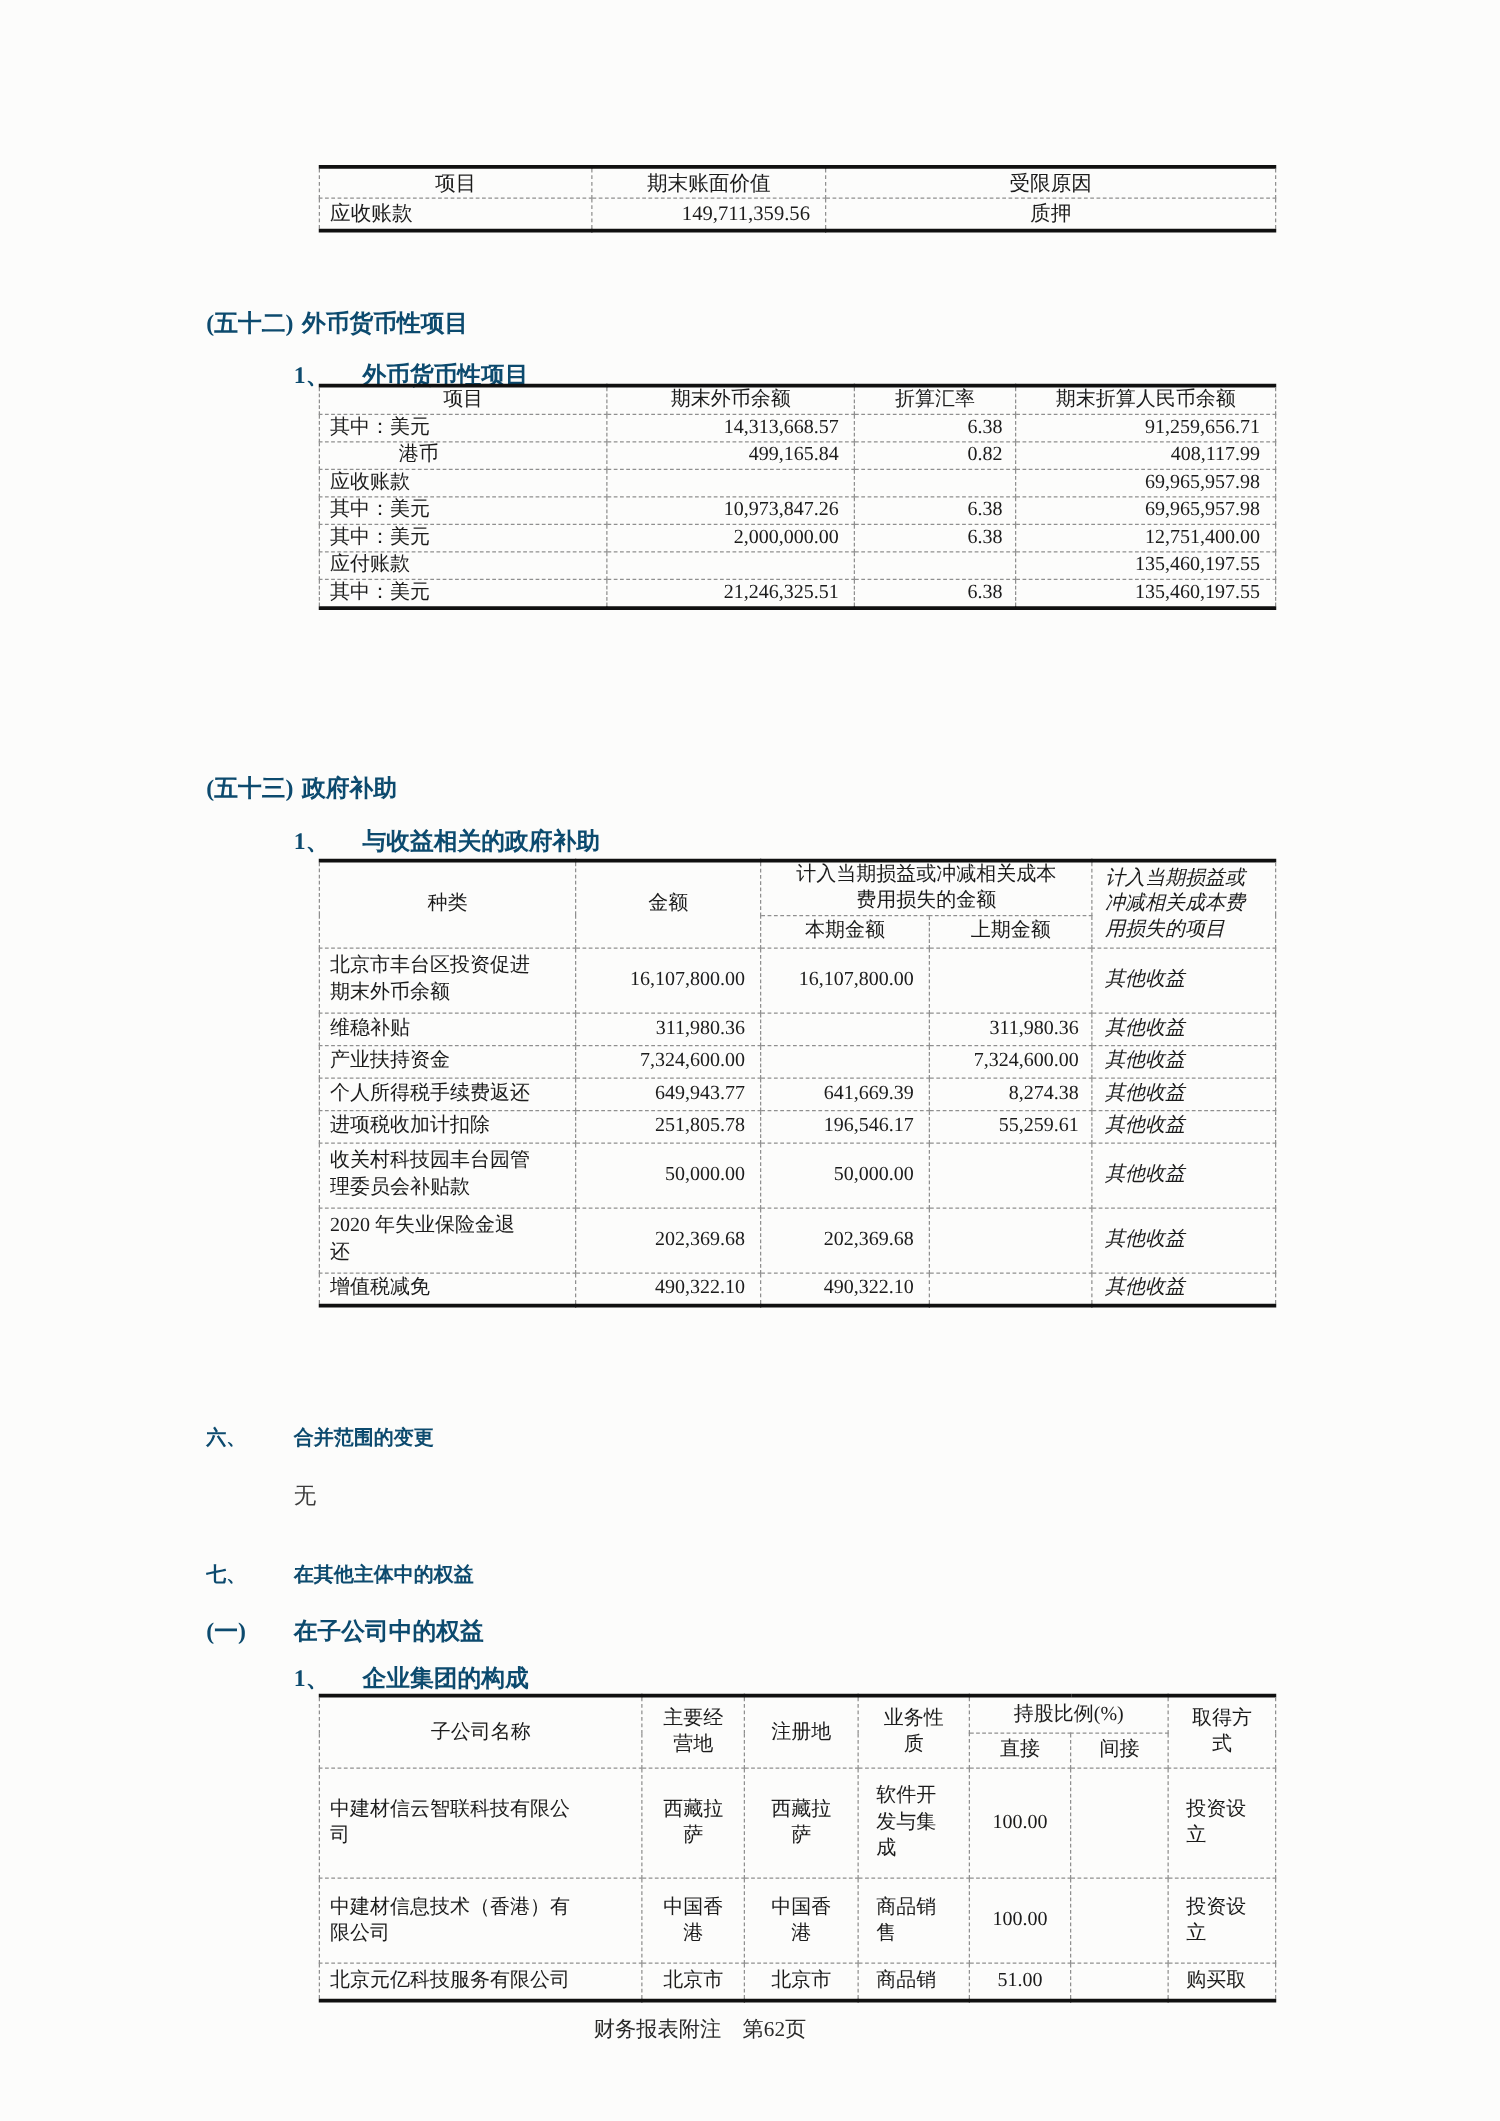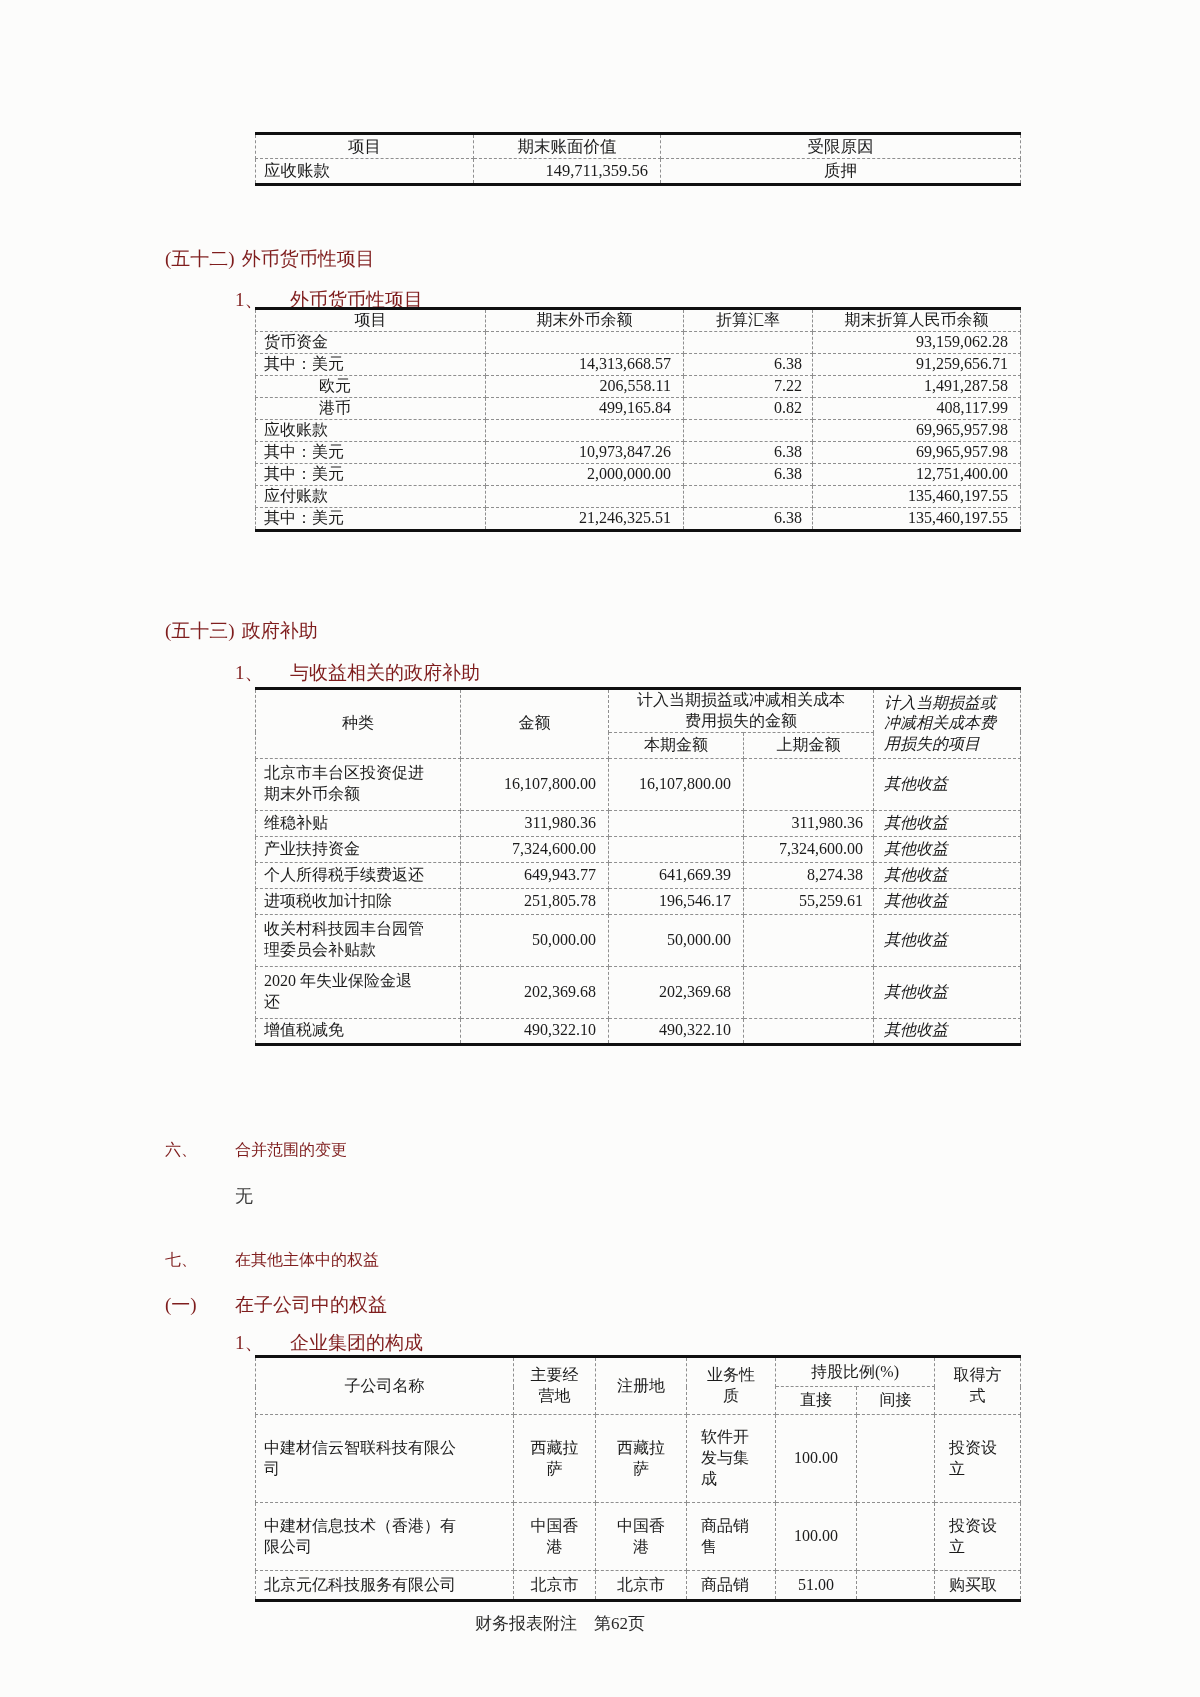--- a/index.html
+++ b/index.html
@@ -13,21 +13,21 @@
              vertical-align:middle;line-height:1.3;padding:0 4px;font-weight:normal;
              overflow:hidden;}
   .ac{text-align:center;}
   .al{text-align:left;padding-left:8px !important;}
   .al2{text-align:left;padding-left:10px !important;font-style:italic;}
   .ar{text-align:right;padding-right:12px !important;}
   .ar2{text-align:right;padding-right:10px !important;}
   .ind{text-align:left;padding-left:63px !important;}
   .plm{text-align:left;padding-left:14px !important;}
   
-  .sec{position:absolute;font-weight:normal;font-size:19px;color:#7f1d1d;white-space:nowrap;}
+  .sec{position:absolute;font-weight:bold;font-size:19px;color:#0c4a6e;white-space:nowrap;}
   .big{font-size:16px;}
   .secnum{margin-right:7px;}
   .bignum{display:inline-block;width:70px;}
   .subnum{display:inline-block;width:55px;}
   .plain-body{position:absolute;font-size:18px;color:#3d3d3d;}
   .footer{position:absolute;left:0;width:1120px;text-align:center;font-size:17px;color:#2a2a2a;}
 </style>
 </head>
 <body>
 
@@ -68,36 +68,24 @@
         <col style="width:208px">
       </colgroup>
     <tbody>
         <tr style="height:23px">
       <th class="ac">项目</th>
       <th class="ac">期末外币余额</th>
       <th class="ac">折算汇率</th>
       <th class="ac">期末折算人民币余额</th>
     </tr>
     <tr style="height:22px">
-      <td class="al">货币资金</td>
-      <td class="ar"></td>
-      <td class="ar2"></td>
-      <td class="ar">93,159,062.28</td>
-    </tr>
-    <tr style="height:22px">
       <td class="al">其中：美元</td>
       <td class="ar">14,313,668.57</td>
       <td class="ar2">6.38</td>
       <td class="ar">91,259,656.71</td>
-    </tr>
-    <tr style="height:22px">
-      <td class="ind">欧元</td>
-      <td class="ar">206,558.11</td>
-      <td class="ar2">7.22</td>
-      <td class="ar">1,491,287.58</td>
     </tr>
     <tr style="height:22px">
       <td class="ind">港币</td>
       <td class="ar">499,165.84</td>
       <td class="ar2">0.82</td>
       <td class="ar">408,117.99</td>
     </tr>
     <tr style="height:22px">
       <td class="al">应收账款</td>
       <td class="ar"></td>

